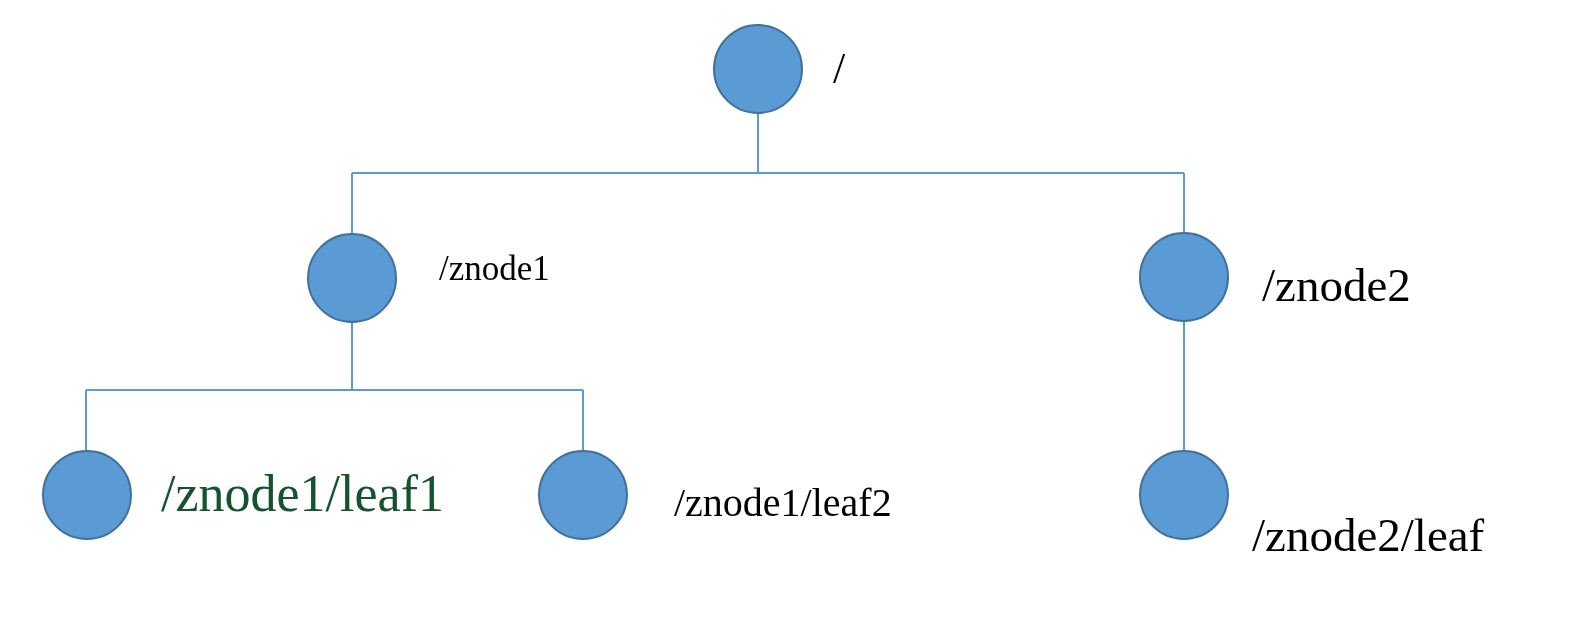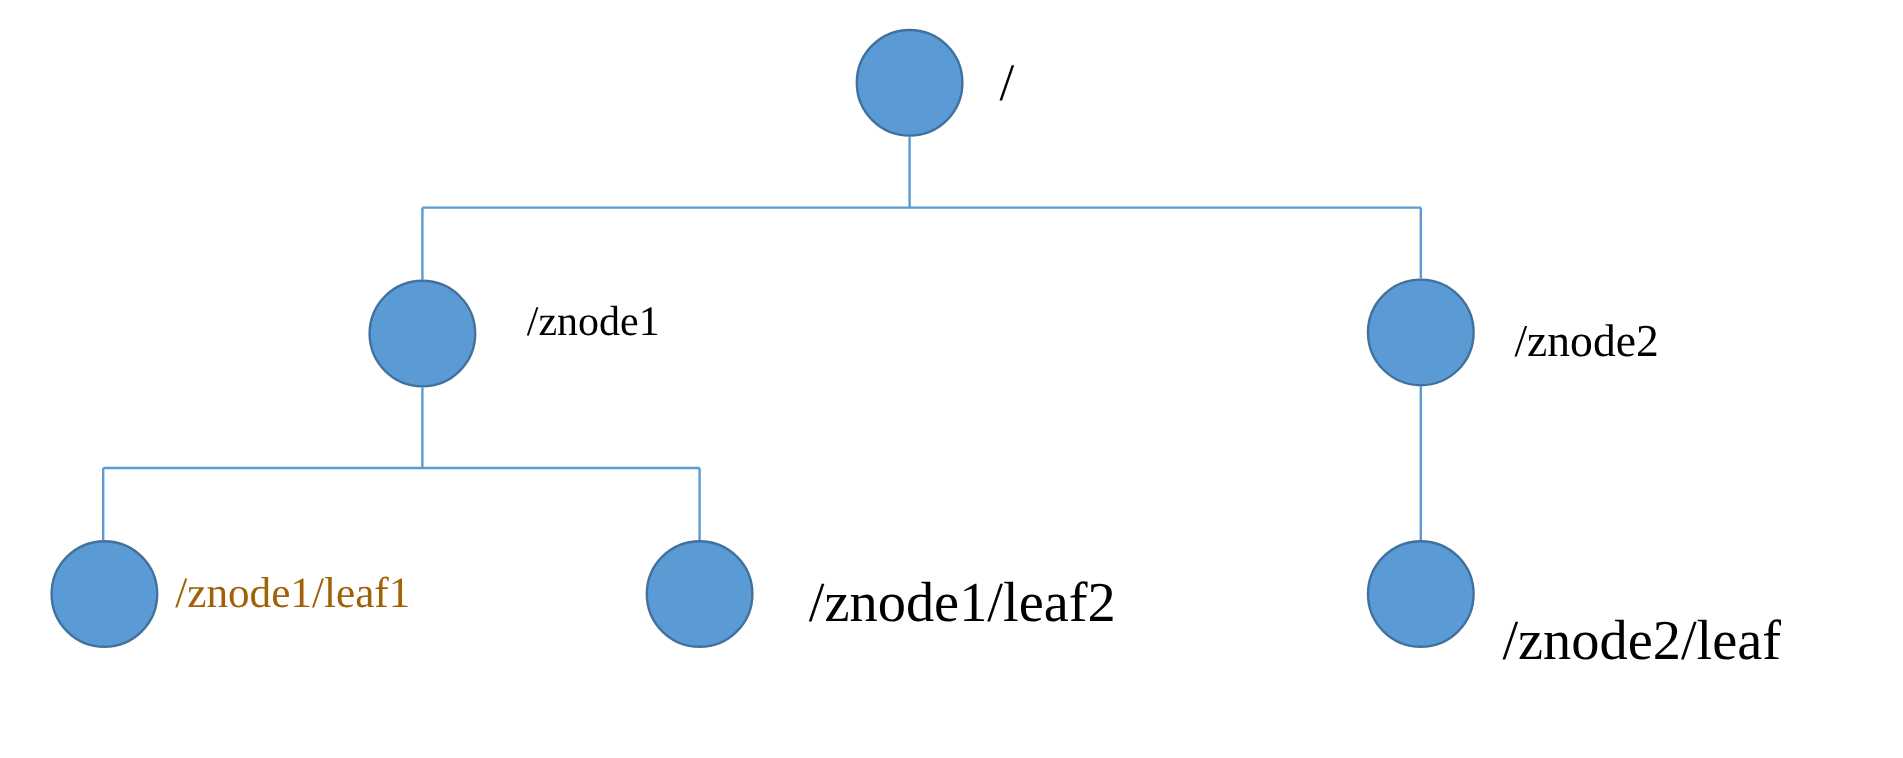--- a/index.html
+++ b/index.html
@@ -54,21 +54,21 @@
       <path d="M 86 390 L 86 450" stroke="#5B9BD5" stroke-width="2" fill="none" stroke-linecap="butt"></path>
       <path d="M 583 390 L 583 450" stroke="#5B9BD5" stroke-width="2" fill="none" stroke-linecap="butt"></path>
       <path d="M 1184 322 L 1184 450" stroke="#5B9BD5" stroke-width="2" fill="none" stroke-linecap="butt"></path>
     </svg>
   <div id="node-layer">
       <div class="node" style="left: 713px; top: 24px; width: 90px; height: 90px; background: rgb(91, 155, 213); border-color: rgb(65, 113, 156);"></div>
       <div class="node-label" style="left: 833px; top: 69px; transform: translateY(-50%); font-size: 44px; color: rgb(0, 0, 0);">/</div>
       <div class="node" style="left: 307px; top: 233px; width: 90px; height: 90px; background: rgb(91, 155, 213); border-color: rgb(65, 113, 156);"></div>
       <div class="node-label" style="left: 439px; top: 268px; transform: translateY(-50%); font-size: 35px; color: rgb(0, 0, 0);">/znode1</div>
       <div class="node" style="left: 1139px; top: 232px; width: 90px; height: 90px; background: rgb(91, 155, 213); border-color: rgb(65, 113, 156);"></div>
-      <div class="node-label" style="left: 1262px; top: 285px; transform: translateY(-50%); font-size: 38px; color: rgb(0, 0, 0);">/znode2</div>
+      <div class="node-label" style="left: 1262px; top: 285px; transform: translateY(-50%); font-size: 47px; color: rgb(0, 0, 0);">/znode2</div>
       <div class="node" style="left: 42px; top: 450px; width: 90px; height: 90px; background: rgb(91, 155, 213); border-color: rgb(65, 113, 156);"></div>
-      <div class="node-label" style="left: 146px; top: 494px; transform: translateY(-50%); font-size: 36px; color: #a16207;">/znode1/leaf1</div>
+      <div class="node-label" style="left: 161px; top: 494px; transform: translateY(-50%); font-size: 52px; color: #14532d;">/znode1/leaf1</div>
       <div class="node" style="left: 538px; top: 450px; width: 90px; height: 90px; background: rgb(91, 155, 213); border-color: rgb(65, 113, 156);"></div>
-      <div class="node-label" style="left: 674px; top: 503px; transform: translateY(-50%); font-size: 47px; color: rgb(0, 0, 0);">/znode1/leaf2</div>
+      <div class="node-label" style="left: 674px; top: 503px; transform: translateY(-50%); font-size: 40px; color: rgb(0, 0, 0);">/znode1/leaf2</div>
       <div class="node" style="left: 1139px; top: 450px; width: 90px; height: 90px; background: rgb(91, 155, 213); border-color: rgb(65, 113, 156);"></div>
       <div class="node-label" style="left: 1252px; top: 503px; transform: translateY(-50%); font-size: 47px; color: rgb(0, 0, 0); margin-top: 32px;">/znode2/leaf</div>
     </div>
 </div>
 
 </body></html>

